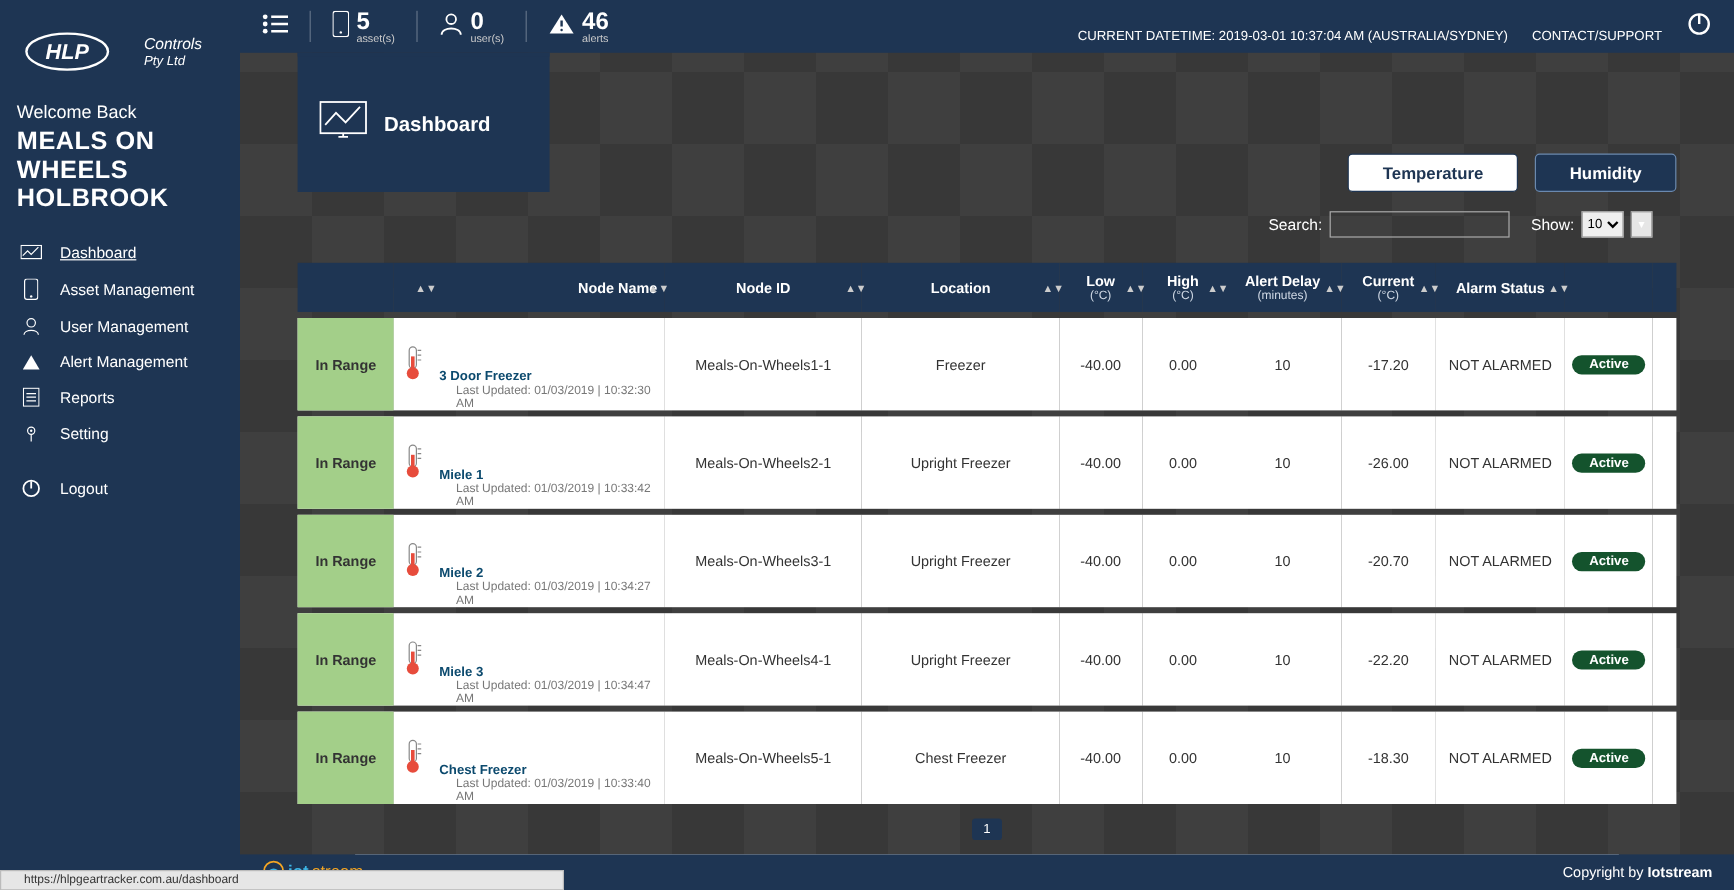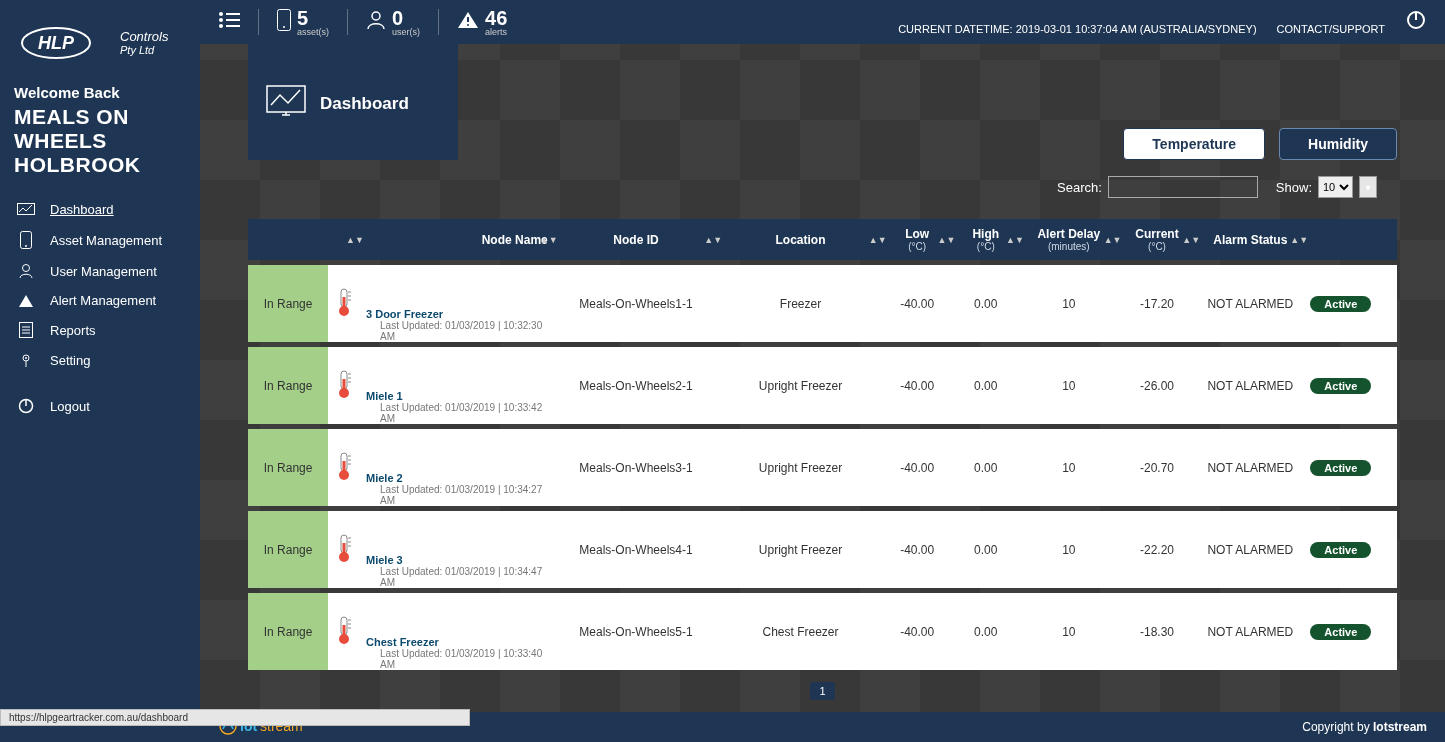--- a/index.html
+++ b/index.html
@@ -4,21 +4,21 @@
 <style>
 * { margin:0; padding:0; box-sizing:border-box; font-family: Arial, Helvetica, sans-serif; }
 html,body { width:1445px; height:742px; background:#333; overflow:hidden; }
 
 .app { display:flex; width:100%; height:100%; }
 
 
 .sidebar { width:200px; background:#1e3553; color:#fff; display:flex; flex-direction:column; padding:14px 0; }
 .logo-wrap { padding:8px 10px 16px; }
 .logo { display:inline-block; }
-.welcome { padding:0 14px 4px; font-size:15px; font-weight:700; }
+.welcome { padding:0 14px 4px; font-size:15px; font-weight:400; }
 .org { padding:0 14px 18px; font-size:21px; font-weight:900; letter-spacing:0.5px; line-height:1.15; }
 .nav { list-style:none; }
 .nav li { display:flex; align-items:center; gap:14px; padding:7px 16px; font-size:13px; cursor:pointer; }
 .nav li.active .nav-text { text-decoration:underline; }
 .nav li .nav-icon { width:20px; display:flex; justify-content:center; color:#fff; }
 .nav .spacer { height:16px; }
 
 
 .main { flex:1; display:flex; flex-direction:column; background:#3f3f3f; position:relative; overflow:hidden;
   background-image:
@@ -55,41 +55,41 @@
 
 
 .table-wrap { padding:0 48px; }
 .table { width:100%; border-collapse:separate; border-spacing:0 5px; }
 .table thead tr { background:#1e3553; color:#fff; }
 .table thead th { font-size:12px; font-weight:600; padding:8px 6px; text-align:center; position:relative;}
 .table thead th .sub { font-size:10px; display:block; font-weight:400; color:#d0d9e5;}
 .sort-handle { position:absolute; right:4px; top:50%; transform:translateY(-50%); width:10px; color:#ccc; font-size:9px; display:flex; flex-direction:column; line-height:6px; cursor:pointer;}
 .table tbody tr { background:#fff; }
 .table tbody td { font-size:12px; color:#333; text-align:center; padding:0 6px; height:50px; vertical-align:middle; }
-.status-cell { background:#a3cf89; color:#fff; font-size:11px; font-weight:400; width:82px; }
+.status-cell { background:#a3cf89; color:#fff; font-size:11px; font-weight:700; width:82px; }
 .name-cell { text-align:left !important; padding-left:8px;}
 .name-cell .nm { font-size:11px; font-weight:700; color:#0c4a6e;margin-top:43px; }
 .name-cell .lu { font-size:10px; color:#777;margin-left:14px; }
 .thermo-cell { width:32px; }
 .badge-active { display:inline-block; background:#14532d; color:#fff; font-size:11px; padding:2px 14px; border-radius:10px; font-weight:600;}
 .action-narrow{ width:20px; }
 
 .pager { text-align:center; margin-top:6px;}
 .pager-btn { display:inline-block; background:#1e3553; color:#fff; font-size:11px; padding:3px 9px; border-radius:3px; }
 
 .hscroll { margin:12px 48px 0; height:14px; background:#d9d9d9; border:1px solid #bbb; position:relative;}
 .hscroll .larrow{ position:absolute; left:2px; top:0; font-size:10px; color:#555; }
 .hscroll .rarrow{ position:absolute; right:2px; top:0; font-size:10px; color:#555; }
 
 
 .footer { position:absolute; bottom:0; left:0; right:0; height:30px; background:#1e3553; color:#fff; display:flex; align-items:center; padding:0 18px; font-size:12px;}
 .footer .right { margin-left:auto; }
 
 
-.urlbar { position:fixed; left:0; bottom:16px; background:#e6e6e6; color:#333; font-size:10px; padding:2px 8px; z-index:100; border:1px solid #bbb; width:470px;}
+.urlbar { position:fixed; left:0; bottom:0; background:#e6e6e6; color:#333; font-size:10px; padding:2px 19px; z-index:100; border:1px solid #bbb; width:470px;}
 </style>
 </head>
 <body>
 
 <div class="app">
 
   <aside class="sidebar">
     <div class="logo-wrap">
       <svg class="logo" width="160" height="42" viewBox="0 0 160 42">
         <ellipse cx="46" cy="21" rx="34" ry="15" fill="none" stroke="#fff" stroke-width="2"></ellipse>

